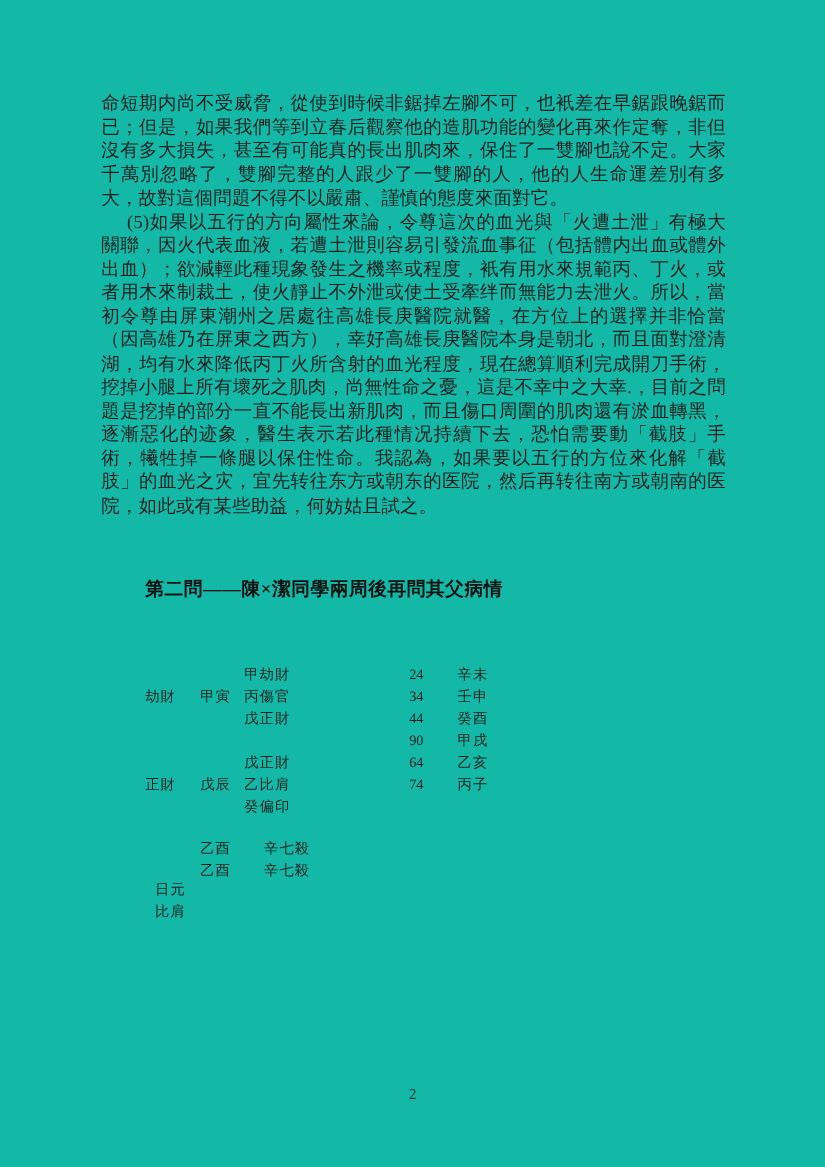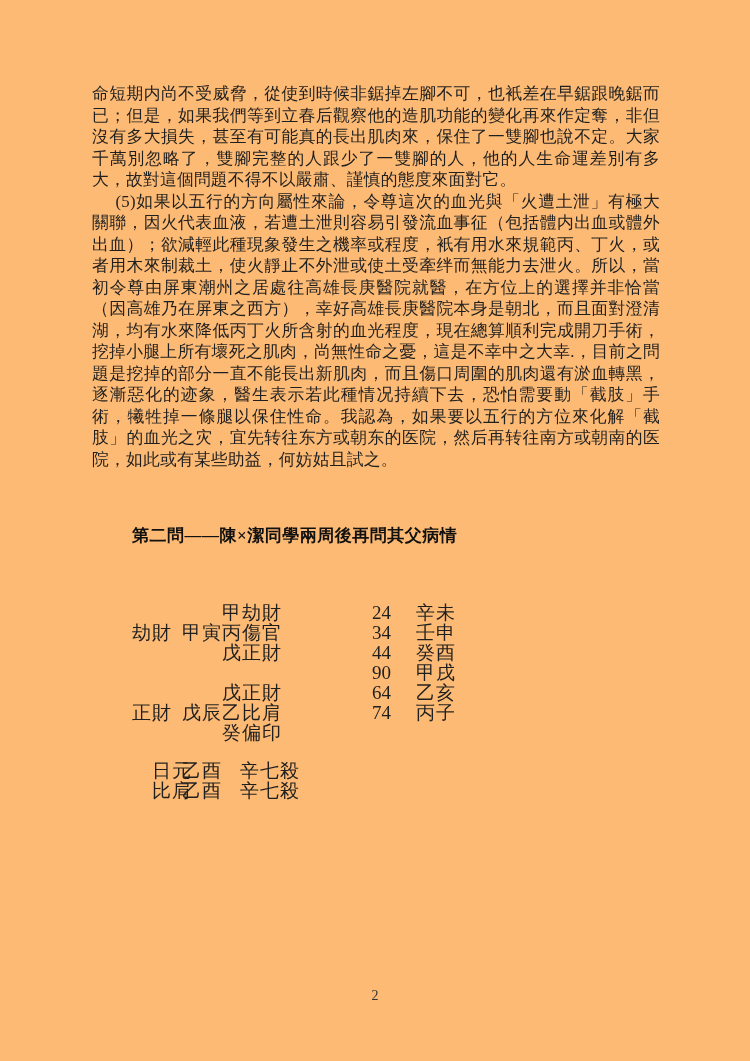--- a/index.html
+++ b/index.html
@@ -1,19 +1,19 @@
 <!DOCTYPE html>
 <html><head>
 <meta charset="utf-8">
 <style>
   html,body{margin:0;padding:0;background:#e8e8e8;}
   .page{
     position:relative;
     width:750px;height:1061px;
-    background:#fdba74;
+    background:#14b8a6;
     overflow:hidden;
     font-family:"Liberation Serif","DejaVu Serif",serif;
     color:#1f1f1f;
   }
   
   .textcol{
     position:absolute;
     left:92px;top:83px;width:568px;
   }
   .para{
@@ -32,31 +32,31 @@
     left:92px;top:525px;width:568px;
     margin:0;padding-left:40px;
     font-size:17px;line-height:22px;
     font-weight:bold;color:#111;
     letter-spacing:0.5px;
   }
   
   .bazi{
     position:absolute;
     left:92px;top:603px;width:568px;
-    font-size:19px;
+    font-size:13px;
   }
   .brow{position:relative;height:20px;line-height:20px;}
   .brow.gap{margin-top:18px;}
   .bcell{position:absolute;white-space:nowrap;letter-spacing:1px;}
   .bcell.c1{left:40px;}
   .bcell.c2{left:90px;}
   .bcell.c3{left:130px;}
   .bcell.age{left:280px;letter-spacing:0;}
   .bcell.luck{left:324px;}
-  .brow.grp2 .bcell.c1{left:60px;}
+  .brow.grp2 .bcell.c1{left:49px;margin-top:38px;}
   .brow.grp2 .bcell.c3{left:148px;}
   
   .textcol2{
     position:absolute;
     left:92px;top:816px;width:568px;
   }
   
   .page-number{
     position:absolute;
     left:0;right:0;top:988px;

